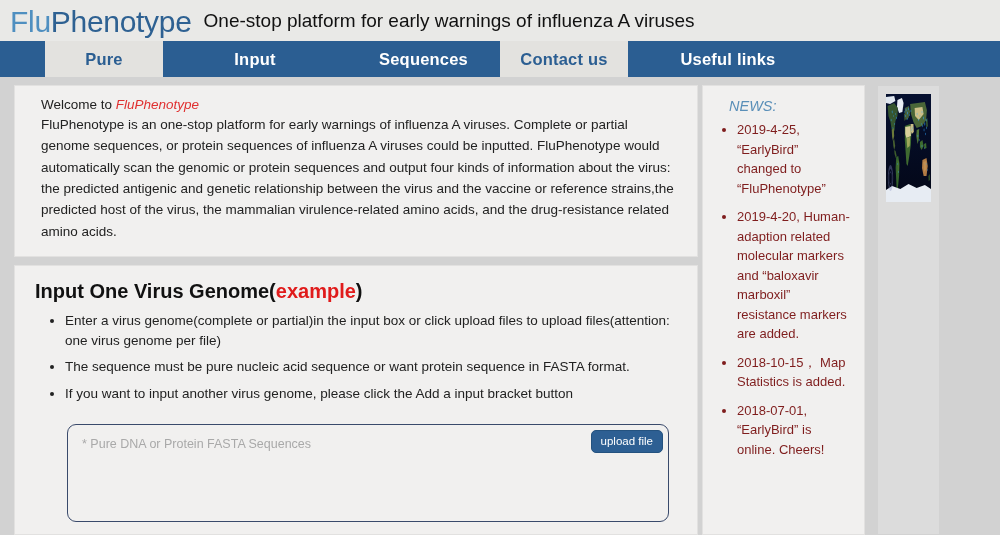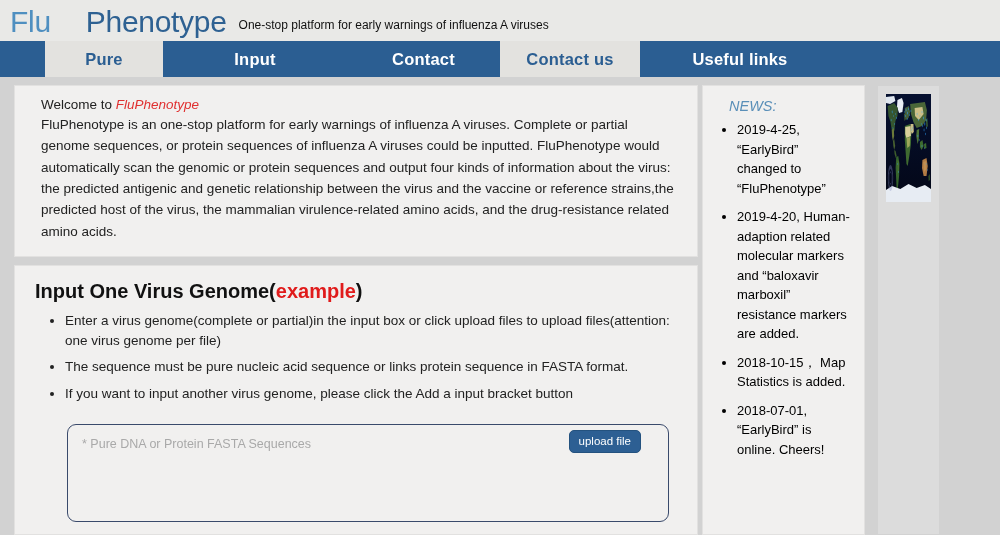--- a/index.html
+++ b/index.html
@@ -24,23 +24,23 @@
   #logo {
     font-size: 30px;
     font-weight: 400;
     letter-spacing: -0.3px;
     color: #3b79af;
     line-height: 1;
     padding-bottom: 2px;
     white-space: nowrap;
   }
   #logo .lg-a { color: #4f8fc0; }
-  #logo .lg-b { color: #2e6192; padding-left: 35px; }
+  #logo .lg-b { color: #2e6192; }
   #tagline {
-    font-size: 12px;
+    font-size: 19px;
     color: #111;
     margin-left: 12px;
     padding-bottom: 7px;
     white-space: nowrap;
   }
 
   
   #main-nav {
     height: 36px;
     background: #2b5e92;
@@ -65,21 +65,21 @@
     font-family: "Liberation Sans", sans-serif;
     height: 100%;
   }
   .nav-tab.active, .nav-tab.hover {
     background: #e3e2df;
     color: #2b5e92;
   }
   #tab-home    { width: 118px; }
   #tab-data    { width: 184px; }
   #tab-tutorial{ width: 153px; }
-  #tab-contact { width: 140px; }
+  #tab-contact { width: 128px; }
   #tab-links   { width: 200px; }
 
   
   #page-body {
     height: 458px;
     background: #d2d2d2;
     display: flex;
     padding: 8px 14px 0 14px;
     gap: 4px;
   }
@@ -162,21 +162,21 @@
     padding: 12px 14px;
     font-size: 12.5px;
     font-family: "Liberation Sans", sans-serif;
     color: #333;
     outline: none;
   }
   #seq-input::placeholder { color: #a9a9a9; }
   #upload-file-button {
     position: absolute;
     top: 6px;
-    right: 28px;
+    right: 6px;
     background: #2d5f93;
     color: #fff;
     border: 1px solid #24527f;
     border-radius: 5px;
     font-size: 11.5px;
     font-family: "Liberation Sans", sans-serif;
     padding: 4px 9px;
     cursor: pointer;
     line-height: 1.1;
   }
@@ -186,21 +186,21 @@
   #news-title {
     font-size: 14.5px;
     font-style: italic;
     color: #5a8fb8;
     margin: 0 0 6px 14px;
   }
   #news-list {
     margin: 0;
     padding-left: 22px;
     font-size: 13px;
-    color: #000000;
+    color: #7f1d1d;
     line-height: 1.5;
   }
   #news-list li { margin-bottom: 9px; }
 
   
   #map-panel {
     padding: 8px;
     background: #dcdcdc;
     border: 1px solid #d2d2d2;
   }
@@ -217,21 +217,21 @@
 <div id="site-header">
   <div id="logo">
     <span class="lg-a">Flu</span><span class="lg-b">Phenotype</span>
   </div>
   <div id="tagline">One-stop platform for early warnings of influenza A viruses</div>
 </div>
 
 <nav id="main-nav">
   <button class="nav-tab active" id="tab-home">Pure</button>
   <button class="nav-tab" id="tab-data">Input</button>
-  <button class="nav-tab" id="tab-tutorial">Contact</button>
+  <button class="nav-tab" id="tab-tutorial">Sequences</button>
   <button class="nav-tab hover" id="tab-contact">Contact us</button>
   <button class="nav-tab" id="tab-links">Useful links</button>
 </nav>
 
 <div id="page-body">
 
   <div id="content-col">
 
     <section class="panel" id="welcome-panel">
       <div id="welcome-line">
@@ -239,21 +239,21 @@
       </div>
       <div id="welcome-body">FluPhenotype is an one-stop platform for early warnings of influenza A viruses. Complete or partial genome sequences, or protein sequences of influenza A viruses could be inputted. FluPhenotype would automatically scan the genomic or protein sequences and output four kinds of information about the virus: the predicted antigenic and genetic relationship between the virus and the vaccine or reference strains,the predicted host of the virus, the mammalian virulence-related amino acids, and the drug-resistance related amino acids.</div>
     </section>
 
     <section class="panel" id="input-panel">
       <h2 id="input-heading">
         <span>Input One Virus Genome(</span><span class="example-link">example</span><span>)</span>
       </h2>
       <ul id="input-rules">
         <li>Enter a virus genome(complete or partial)in the input box or click upload files to upload files(attention: one virus genome per file)</li>
-        <li>The sequence must be pure nucleic acid sequence or links protein sequence in FASTA format.</li>
+        <li>The sequence must be pure nucleic acid sequence or want protein sequence in FASTA format.</li>
         <li>If you want to input another virus genome, please click the Add a input bracket button</li>
       </ul>
       <div id="seq-wrap">
         <textarea id="seq-input" placeholder="* Pure DNA or Protein FASTA Sequences" style=""></textarea>
         <button id="upload-file-button">upload file</button>
       </div>
     </section>
 
   </div>
 

